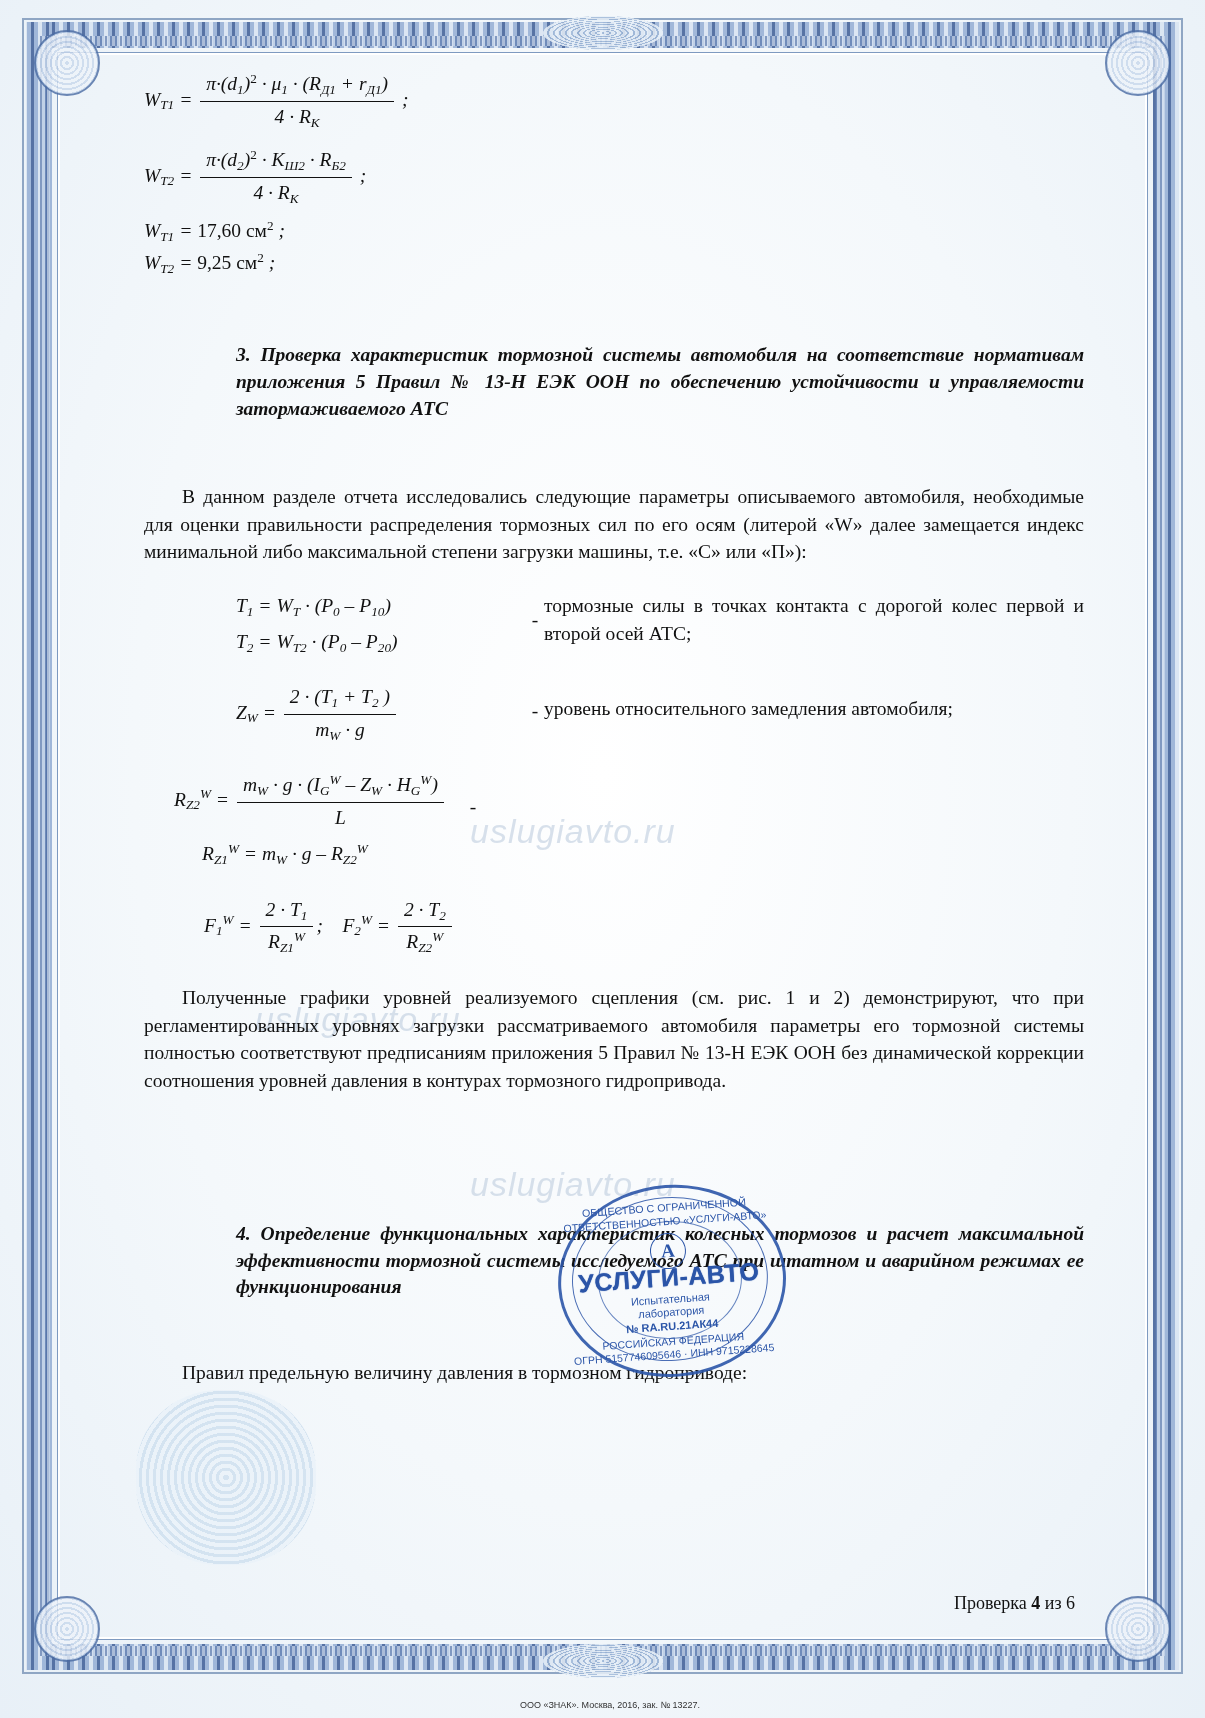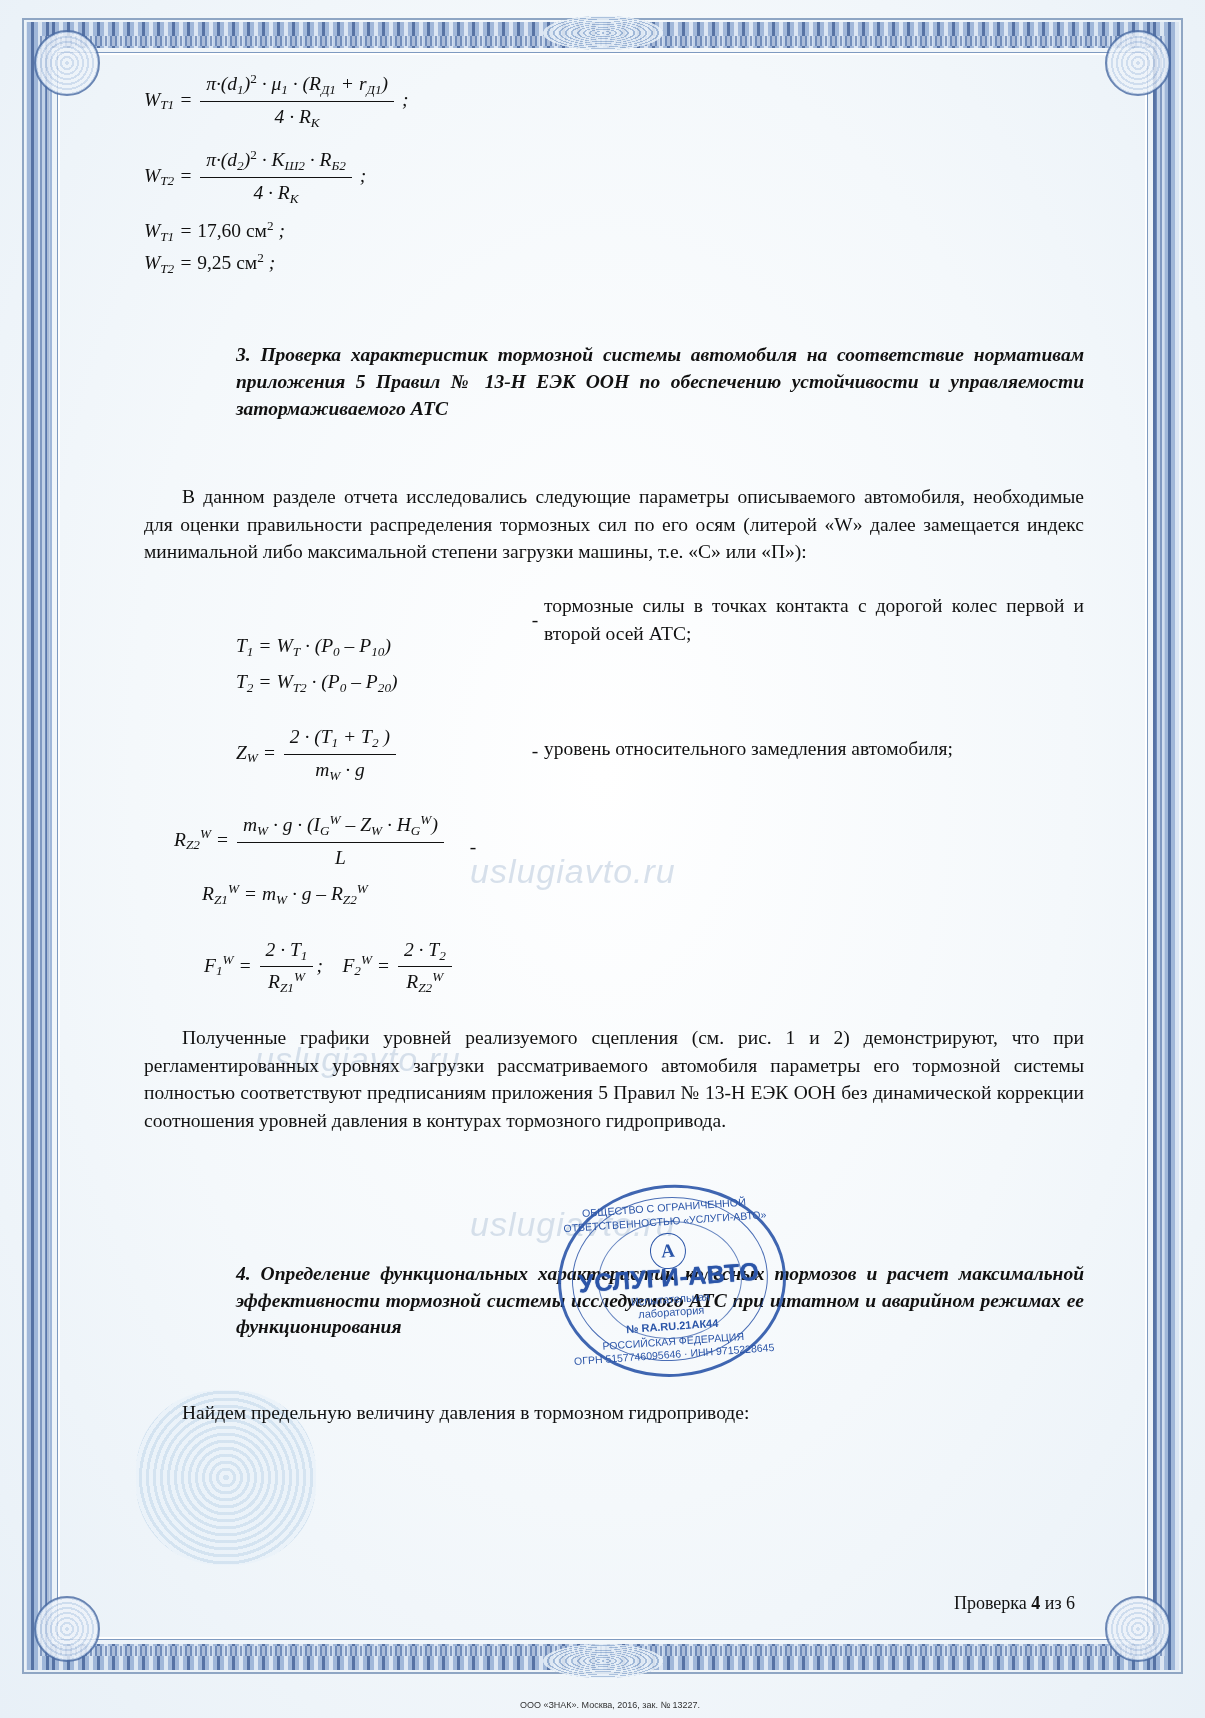--- a/index.html
+++ b/index.html
@@ -109,21 +109,21 @@
   .footer-page b{font-weight:bold;}
   .bottom-print{
     position:absolute;left:15px;right:0;bottom:8px;text-align:center;
     font-size:9px;color:#333;font-family:"Liberation Sans",sans-serif;
   }
 
   
   .wm{
     position:absolute;color:#b9c9dc;opacity:.55;
     font-family:"Liberation Sans",sans-serif;font-style:italic;
-    font-size:34px;letter-spacing:1px;pointer-events:none;user-select:none;margin-top:40px;
+    font-size:34px;letter-spacing:1px;pointer-events:none;user-select:none;
   }
   .wm1{left:470px;top:812px;}
   .wm2{left:255px;top:1000px;}
   .wm3{left:470px;top:1165px;}
   .guilloche-blob{
     position:absolute;left:136px;top:1390px;width:180px;height:175px;
     border-radius:46%;
     background:repeating-radial-gradient(circle at 50% 50%, #cfe0ef 0 3px, #eaf2f9 3px 7px);
     opacity:.85;
   }
@@ -250,21 +250,21 @@
     </div>
 
     <div class="spacer-lg"></div>
     <div style="height:20px"></div>
 
     <p class="para">В данном разделе отчета исследовались следующие параметры описываемого автомобиля, необходимые для оценки правильности распределения тормозных сил по его осям (литерой «W» далее замещается индекс минимальной либо максимальной степени загрузки машины, т.е. «С» или «П»):</p>
 
     <div class="spacer-md"></div>
 
     <div class="eq-row">
-      <div class="eq-left" style="width:290px;padding-left:92px;margin-top:40px;">
+      <div class="eq-left" style="width:290px;padding-left:92px;">
         <div class="math">
           <span class="mi">T</span><sub>1</sub> = <span class="mi">W</span><sub>Т</sub> · (<span class="mi">P</span><sub>0</sub> – <span class="mi">P</span><sub>10</sub>)
         </div>
         <div class="math" style="margin-top:6px">
           <span class="mi">T</span><sub>2</sub> = <span class="mi">W</span><sub>Т2</sub> · (<span class="mi">P</span><sub>0</sub> – <span class="mi">P</span><sub>20</sub>)
         </div>
       </div>
       <div class="eq-dash" style="padding-top:14px;">-</div>
       <div class="eq-right">тормозные силы в точках контакта с дорогой колес первой и второй осей АТС;</div>
     </div>
@@ -332,21 +332,21 @@
     <div style="height:86px"></div>
 
     <div class="heading" style="padding-left:92px;">
       <span>4.</span>
       <span>Определение функциональных характеристик колесных тормозов и расчет максимальной эффективности тормозной системы исследуемого АТС при штатном и аварийном режимах ее функционирования</span>
     </div>
 
     <div class="spacer-lg"></div>
     <div style="height:18px"></div>
 
-    <p class="para">Найдем предельную величину давления в тормозном гидроприводе:</p>
+    <p class="para">Правил предельную величину давления в тормозном гидроприводе:</p>
   </div>
 
   <div class="stamp">
     <div class="ring"></div>
     <div class="ring2"></div>
     <div class="ring3"></div>
     <div class="arc-top">ОБЩЕСТВО С ОГРАНИЧЕННОЙ</div>
     <div class="arc-top2">ОТВЕТСТВЕННОСТЬЮ «УСЛУГИ-АВТО»</div>
     <div class="emblem">А</div>
     <div class="mainname">УСЛУГИ-АВТО</div>

